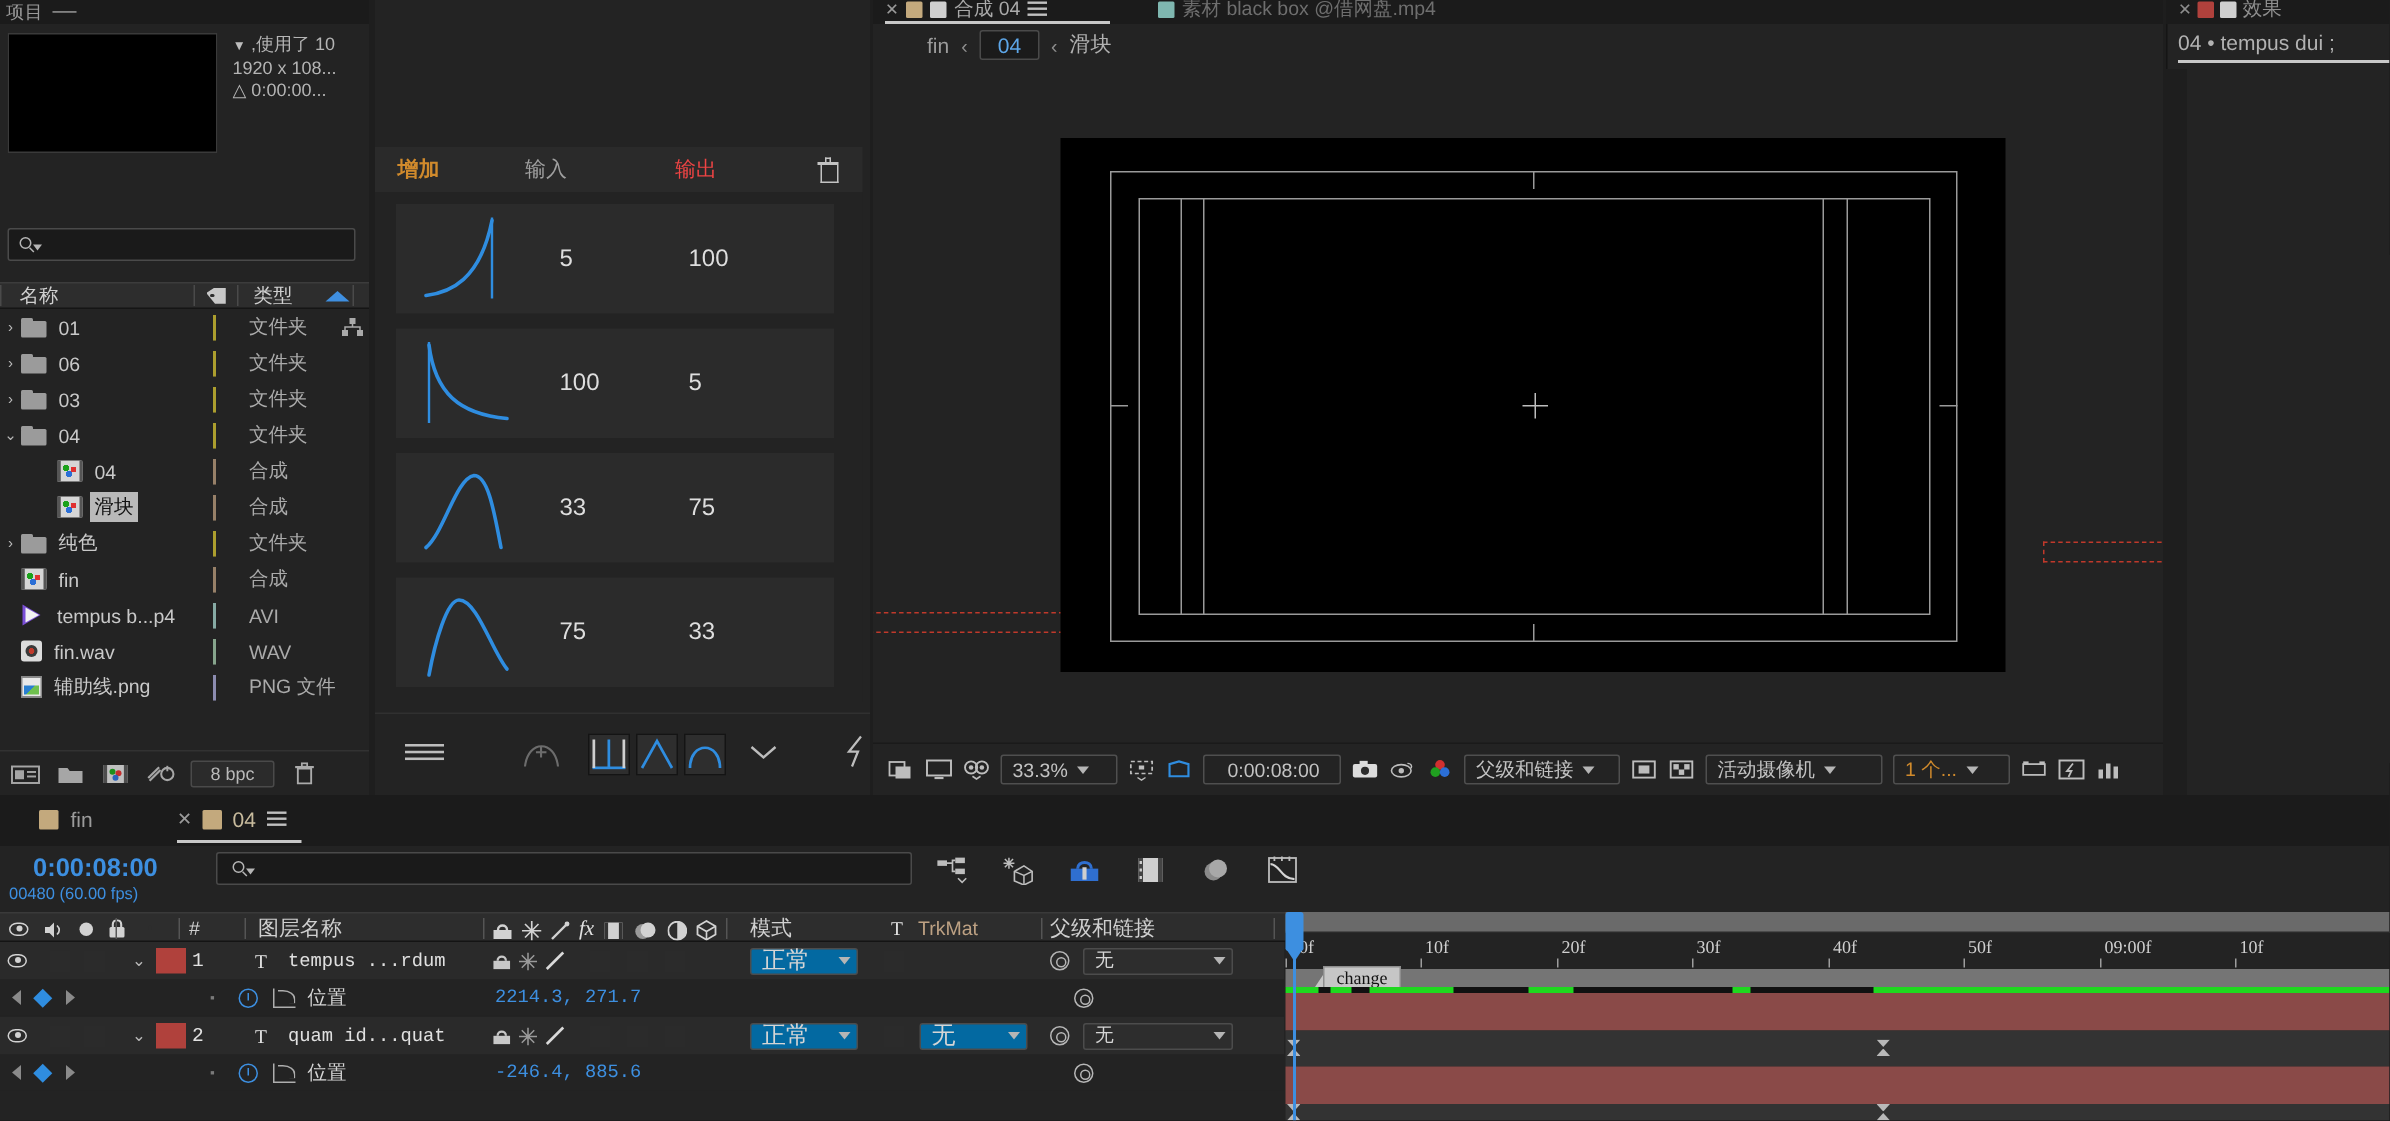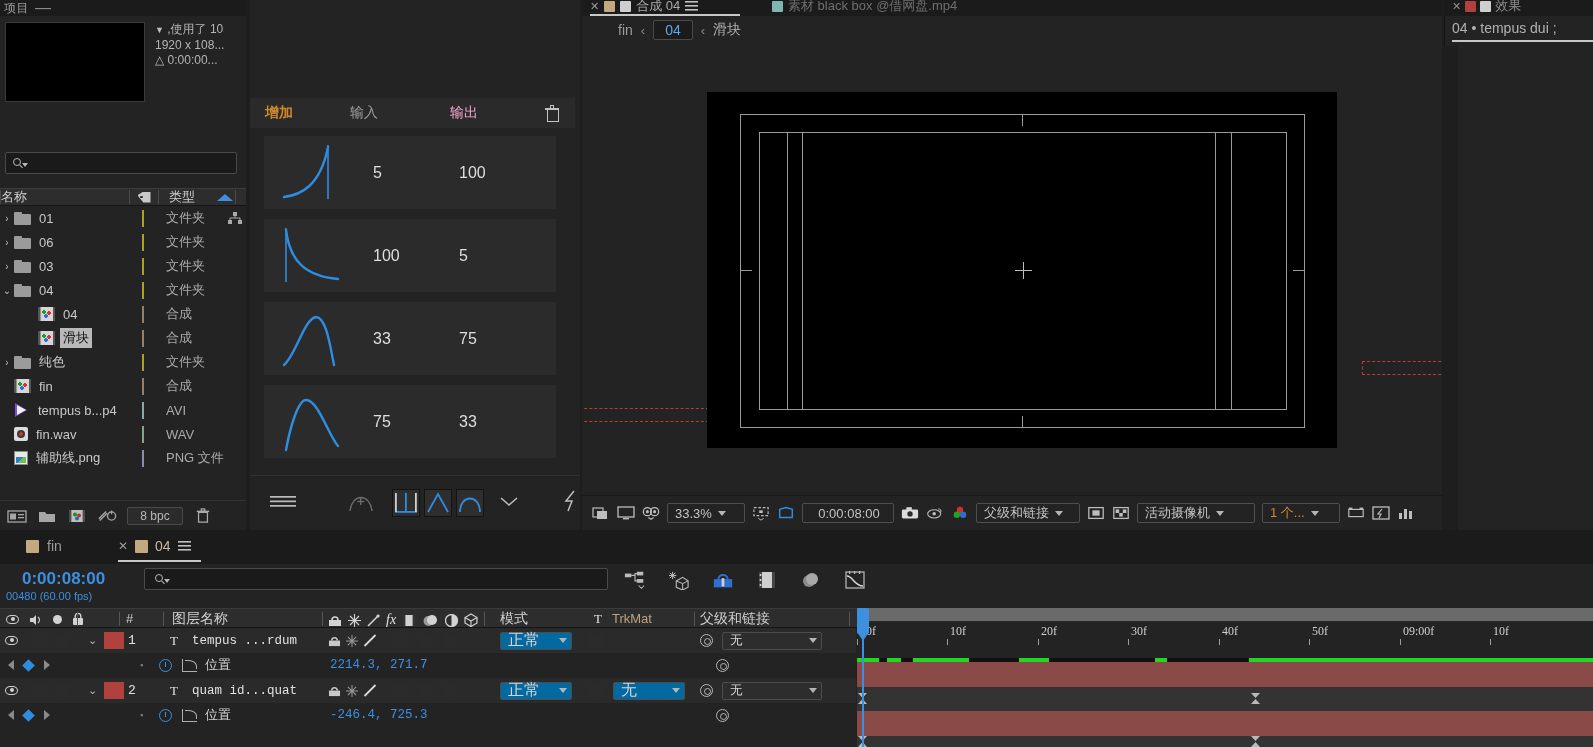--- a/index.html
+++ b/index.html
@@ -31,21 +31,21 @@
   #proj-search { position:absolute; left:5px; top:152px; width:232px; height:22px;
      background:#1a1a1a; border:1px solid #4a4a4a; border-radius:2px; display:flex; align-items:center; padding-left:7px;}
   .magnifier { width:11px; height:11px; position:relative; display:inline-block;}
   .magnifier .c { position:absolute; width:8px; height:8px; border:1.4px solid #b6b6b6; border-radius:50%; left:0; top:0;}
   .magnifier .h { position:absolute; width:4px; height:1.4px; background:#b6b6b6; transform:rotate(45deg); left:6px; top:8.5px;}
   .magnifier .t { position:absolute; left:9px; top:5px; border-left:3px solid transparent; border-right:3px solid transparent; border-top:4px solid #b6b6b6;}
 
   #proj-cols { position:absolute; left:0; top:188px; width:246px; height:18px; background:#2d2d2d;
      border-top:1px solid #3c3c3c; border-bottom:1px solid #151515; display:flex; align-items:center; font-size:13px; color:#cfcfcf;}
   #proj-cols .sep { width:1px; height:14px; background:#4a4a4a; }
-  #proj-cols .c-name { width:128px; padding-left:0; }
+  #proj-cols .c-name { width:128px; padding-left:12px; }
   #proj-cols .c-tag { width:28px; display:flex; justify-content:center; }
   #proj-cols .c-type { width:76px; padding-left:10px; display:flex; align-items:center; gap:22px;}
   .tri-up { width:0;height:0;border-left:8px solid transparent;border-right:8px solid transparent;border-bottom:7px solid #3f8fe0;}
   .tag-ico { width:13px;height:11px; position:relative; }
   .tag-ico:before{content:"";position:absolute;inset:0;background:#c8c8c8;clip-path:polygon(0 35%,45% 0,100% 0,100% 100%,45% 100%);}
   .tag-ico:after{content:"";position:absolute;left:2.5px;top:4px;width:2.5px;height:2.5px;border-radius:50%;background:#2d2d2d;}
 
   #proj-list { position:absolute; left:0; top:206px; width:246px; height:284px; overflow:hidden;}
   .prow { height:24px; display:flex; align-items:center; font-size:13px; color:#c9c9c9; position:relative;}
   .prow.sel .nm { background:#b9b9b9; color:#111; }
@@ -98,21 +98,21 @@
      display:flex; align-items:center; justify-content:space-between; padding:0 18px 0 15px;}
   #preset-head .title { color:#2f7fe8; font-size:18px; font-weight:bold;}
   .xclose { width:16px;height:16px; position:relative; }
   .xclose:before,.xclose:after{content:"";position:absolute;left:0;top:7px;width:16px;height:1.6px;background:#cfcfcf;}
   .xclose:before{transform:rotate(45deg);} .xclose:after{transform:rotate(-45deg);}
 
   #preset-cols { position:absolute; left:0; top:98px; width:325px; height:30px; background:#2a2a2a;
      display:flex; align-items:center; font-size:14px;}
   #preset-cols .add { width:100px; padding-left:15px; color:#d08a2c; font-weight:bold;}
   #preset-cols .in { width:100px; color:#a0a0a0;}
-  #preset-cols .out { width:95px; color:#f9a8d4;}
+  #preset-cols .out { width:95px; color:#ef4444;}
   .trash { width:14px;height:16px;position:relative;}
   .trash:before{content:"";position:absolute;left:0;top:3px;width:14px;height:1.6px;background:#c3c3c3;}
   .trash:after{content:"";position:absolute;left:2px;top:4.5px;width:10px;height:11px;border:1.6px solid #c3c3c3;border-top:0;}
   .trash .lid{position:absolute;left:5px;top:0px;width:4px;height:3px;border:1.6px solid #c3c3c3;border-bottom:0;}
 
   #preset-list { position:absolute; left:0; top:128px; width:325px; height:340px; overflow:hidden;
      background:#232323; padding:8px 0 0 14px; }
   .preset-row { width:292px; height:73px; background:#2b2b2b; margin-bottom:10px; display:flex; align-items:center;}
   .preset-row .curvebox{ width:95px; height:73px; position:relative;}
   .preset-row .pv { width:100px; text-align:left; font-size:16px; color:#dedede; padding-left:14px;}
@@ -879,21 +879,21 @@
           </span>
         </div>
         <div class="prop-row" style="top: 173px; background: rgb(35, 35, 35);">
           <span style="position:absolute;left:8px" class="kfarrowl"></span>
           <span style="position:absolute;left:24px" class="kfdiamond"></span>
           <span style="position:absolute;left:44px" class="kfarrowr"></span>
           <span style="position:absolute;left:140px;color:#7a7a7a;font-size:9px">▪</span>
           <span style="position:absolute;left:159px" class="stopwatch"></span>
           <span style="position:absolute;left:182px" class="graphico"></span>
           <span style="position:absolute;left:205px;font-size:13px;color:#d5d5d5">位置</span>
-          <span style="position:absolute;left:330px" class="val">-246.4, 725.3</span>
+          <span style="position:absolute;left:330px" class="val">-246.4, 885.6</span>
           <span style="position:absolute;left:716px" class="pickwhip"></span>
         </div>
       </div>
 
     <div id="tl-graph">
       <div id="tl-workbar"></div>
       <div id="tl-ruler">
           <div class="rlabel" style="left: 3px;">00f</div>
           <div class="rtick" style="left: 0px;"></div>
           <div class="rlabel" style="left: 93px;">10f</div>
@@ -904,20 +904,26 @@
           <div class="rtick" style="left: 271px;"></div>
           <div class="rlabel" style="left: 365px;">40f</div>
           <div class="rtick" style="left: 362px;"></div>
           <div class="rlabel" style="left: 455px;">50f</div>
           <div class="rtick" style="left: 452px;"></div>
           <div class="rlabel" style="left: 546px;">09:00f</div>
           <div class="rtick" style="left: 543px;"></div>
           <div class="rlabel" style="left: 636px;">10f</div>
           <div class="rtick" style="left: 633px;"></div>
         </div>
+      <div id="tl-cachebar">
+        <div id="marker-tri"></div>
+        <div id="marker-change">
+          <span>change</span>
+        </div>
+      </div>
       <div id="tl-greenbar">
         <div class="greenseg" style="left:0px;width:22px"></div>
         <div class="greenseg" style="left:30px;width:14px"></div>
         <div class="greenseg" style="left:56px;width:56px"></div>
         <div class="greenseg" style="left:162px;width:30px"></div>
         <div class="greenseg" style="left:298px;width:12px"></div>
         <div class="greenseg" style="left:392px;width:344px"></div>
       </div>
       <div class="trackred" style="top:54px;"></div>
       <div class="trackdark" style="top:79px;">

